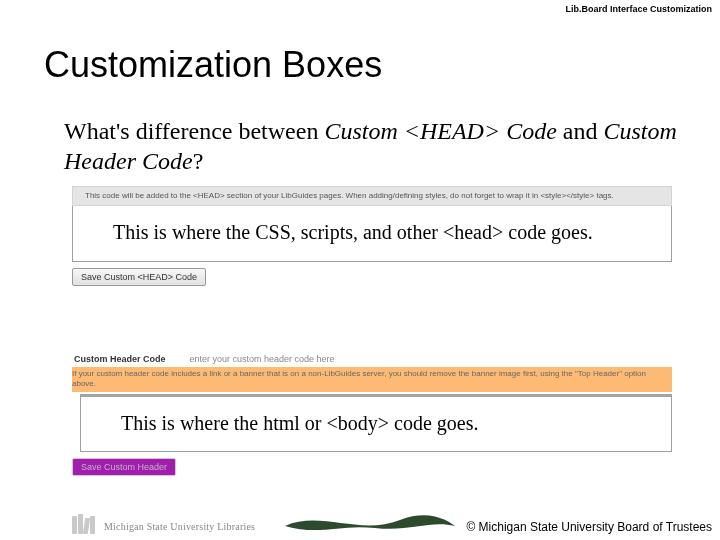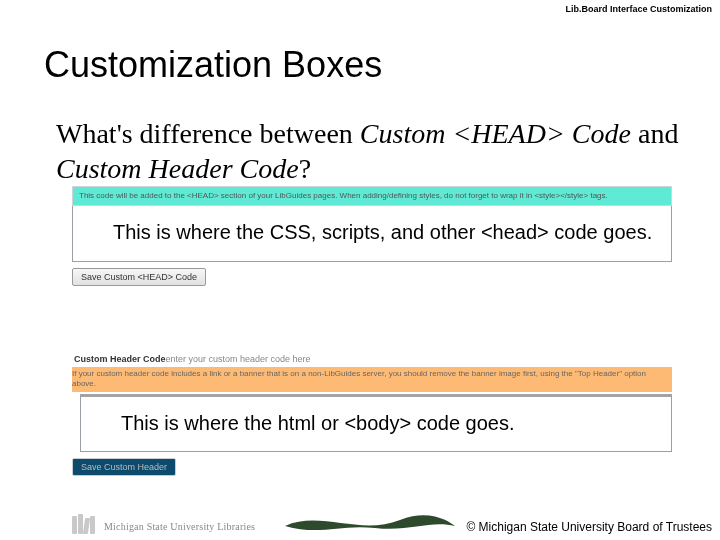--- a/index.html
+++ b/index.html
@@ -1,32 +1,32 @@
 <!DOCTYPE html>
 <html><head>
 <meta charset="utf-8">
 <style>
   * { box-sizing: border-box; margin: 0; padding: 0; }
   html, body { width: 720px; height: 540px; background: #fff; font-family: "Times New Roman", Times, serif; color: #000; position: relative; }
   .header-label { position: absolute; top: 4px; right: 8px; font-family: Arial, sans-serif; font-size: 9px; font-weight: bold; }
   .title { position: absolute; top: 44px; left: 44px; font-family: Arial, sans-serif; font-size: 36px; font-weight: 400; }
-  .question { position: absolute; top: 116px; left: 56px; right: 40px; font-size: 28px; line-height: 1.25; }
+  .question { position: absolute; top: 116px; left: 64px; right: 40px; font-size: 24px; line-height: 1.25; }
   .question .italic { font-style: italic; }
   .panel1 { position: absolute; top: 186px; left: 72px; width: 600px; }
   .panel2 { position: absolute; top: 352px; left: 72px; width: 600px; }
   .panel-title-bar { font-family: Arial, sans-serif; font-size: 9px; color: #444; padding: 2px 0 3px 2px; }
   .panel-title-bar .b { font-weight: bold; color: #333; }
   .panel-title-bar .sep { margin: 0 3px; }
-  .panel-helper { background: #5eead4; border: 1px solid #d0d4d8; font-family: Arial, sans-serif; font-size: 8px; color: #555; padding: 4px 6px; line-height: 1.3; }
-  .panel-textarea { background: #fff; border: 1px solid #9aa0a6; border-top: none; padding: 14px 16px 16px 40px; font-family: Liberation Sans, sans-serif; font-size: 20px; line-height: 1.2; min-height: 56px; }
+  .panel-helper { background: #e5e5e5; border: 1px solid #d0d4d8; font-family: Arial, sans-serif; font-size: 8px; color: #555; padding: 4px 12px; line-height: 1.3; }
+  .panel-textarea { background: #fff; border: 1px solid #9aa0a6; border-top: none; padding: 14px 16px 16px 40px; font-family: Liberation Serif, serif; font-size: 20px; line-height: 1.2; min-height: 56px; }
   .panel2 .panel-textarea { border-top: 3px solid #a3a3a3; margin-top: 2px; margin-left: 8px; }
   .btn { display: inline-block; margin-top: 6px; font-family: Liberation Sans, sans-serif; font-size: 9px; padding: 3px 8px; background: linear-gradient(#f7f7f7,#e1e1e1); border: 1px solid #999; border-radius: 2px; color: #333; }
-  .panel2 .btn { color: #bbb; border-color: #ccc; background: #0c4a6e; text-align: center; }
+  .panel2 .btn { color: #bbb; border-color: #ccc; background: #a21caf; text-align: center; }
   .panel2 .panel-helper { background: #fdba74; border: none; padding: 2px 0; color: #666; }
-  .panel2 .panel-title-bar .hint { color: #888; font-weight: normal; margin-left: 0; }
+  .panel2 .panel-title-bar .hint { color: #888; font-weight: normal; margin-left: 24px; }
   .footer { position: absolute; bottom: 0; left: 0; right: 0; height: 36px; padding-left: 16px; }
   .copyright { position: absolute; bottom: 6px; right: 8px; font-family: Arial, sans-serif; font-size: 12px; }
   .logo-books { position: absolute; bottom: 6px; left: 72px; width: 26px; height: 20px; }
   .logo-books span { display:inline-block; width:5px; height:18px; background:#c9c9c9; margin-right:1px; border-radius:1px; vertical-align:bottom; }
   .logo-books span:nth-child(2){height:20px;}
   .logo-books span:nth-child(3){height:16px;transform:skewX(-8deg);}
   .logo-text { position:absolute; bottom:8px; left:104px; font-family: Georgia, serif; font-size:10px; color:#888; letter-spacing:0.2px; }
   .swoosh { position:absolute; bottom:2px; left:280px; width:180px; height:36px; }
 </style>
 </head>

